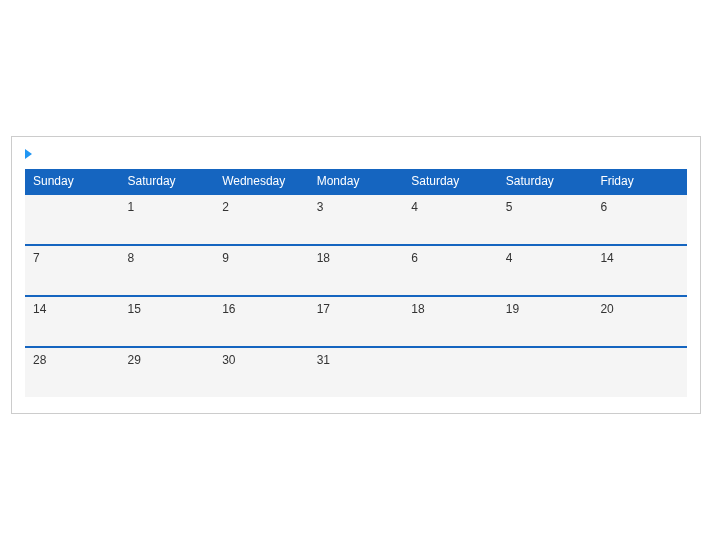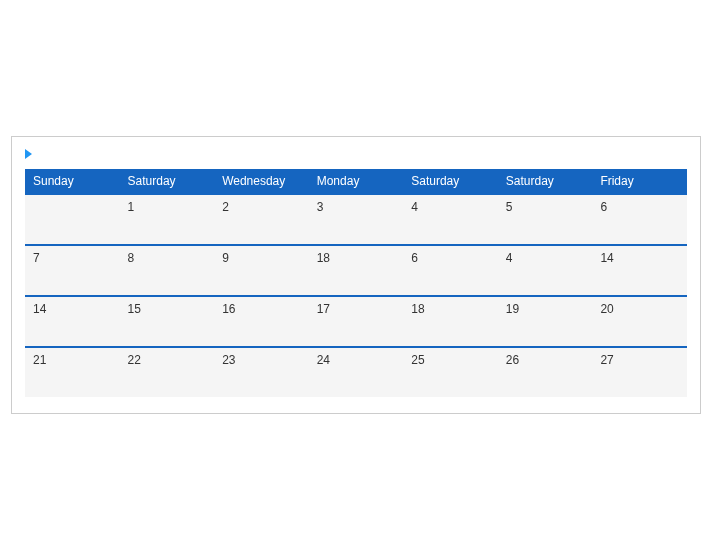--- a/index.html
+++ b/index.html
@@ -152,23 +152,23 @@
         <tr>
           <td><span class="day-num">14</span></td>
           <td><span class="day-num">15</span></td>
           <td><span class="day-num">16</span></td>
           <td><span class="day-num">17</span></td>
           <td><span class="day-num">18</span></td>
           <td><span class="day-num">19</span></td>
           <td><span class="day-num">20</span></td>
         </tr>
         <tr>
-          <td><span class="day-num">21</span></td>
-          <td><span class="day-num">22</span></td>
-          <td><span class="day-num">23</span></td>
-          <td><span class="day-num">24</span></td>
-          <td><span class="day-num">25</span></td>
-          <td><span class="day-num">26</span></td>
-          <td><span class="day-num">27</span></td>
+          <td><span class="day-num">28</span></td>
+          <td><span class="day-num">29</span></td>
+          <td><span class="day-num">30</span></td>
+          <td><span class="day-num">31</span></td>
+          <td></td>
+          <td></td>
+          <td></td>
         </tr>
       </tbody>
   </table>
 </div>
 
 </body></html>

